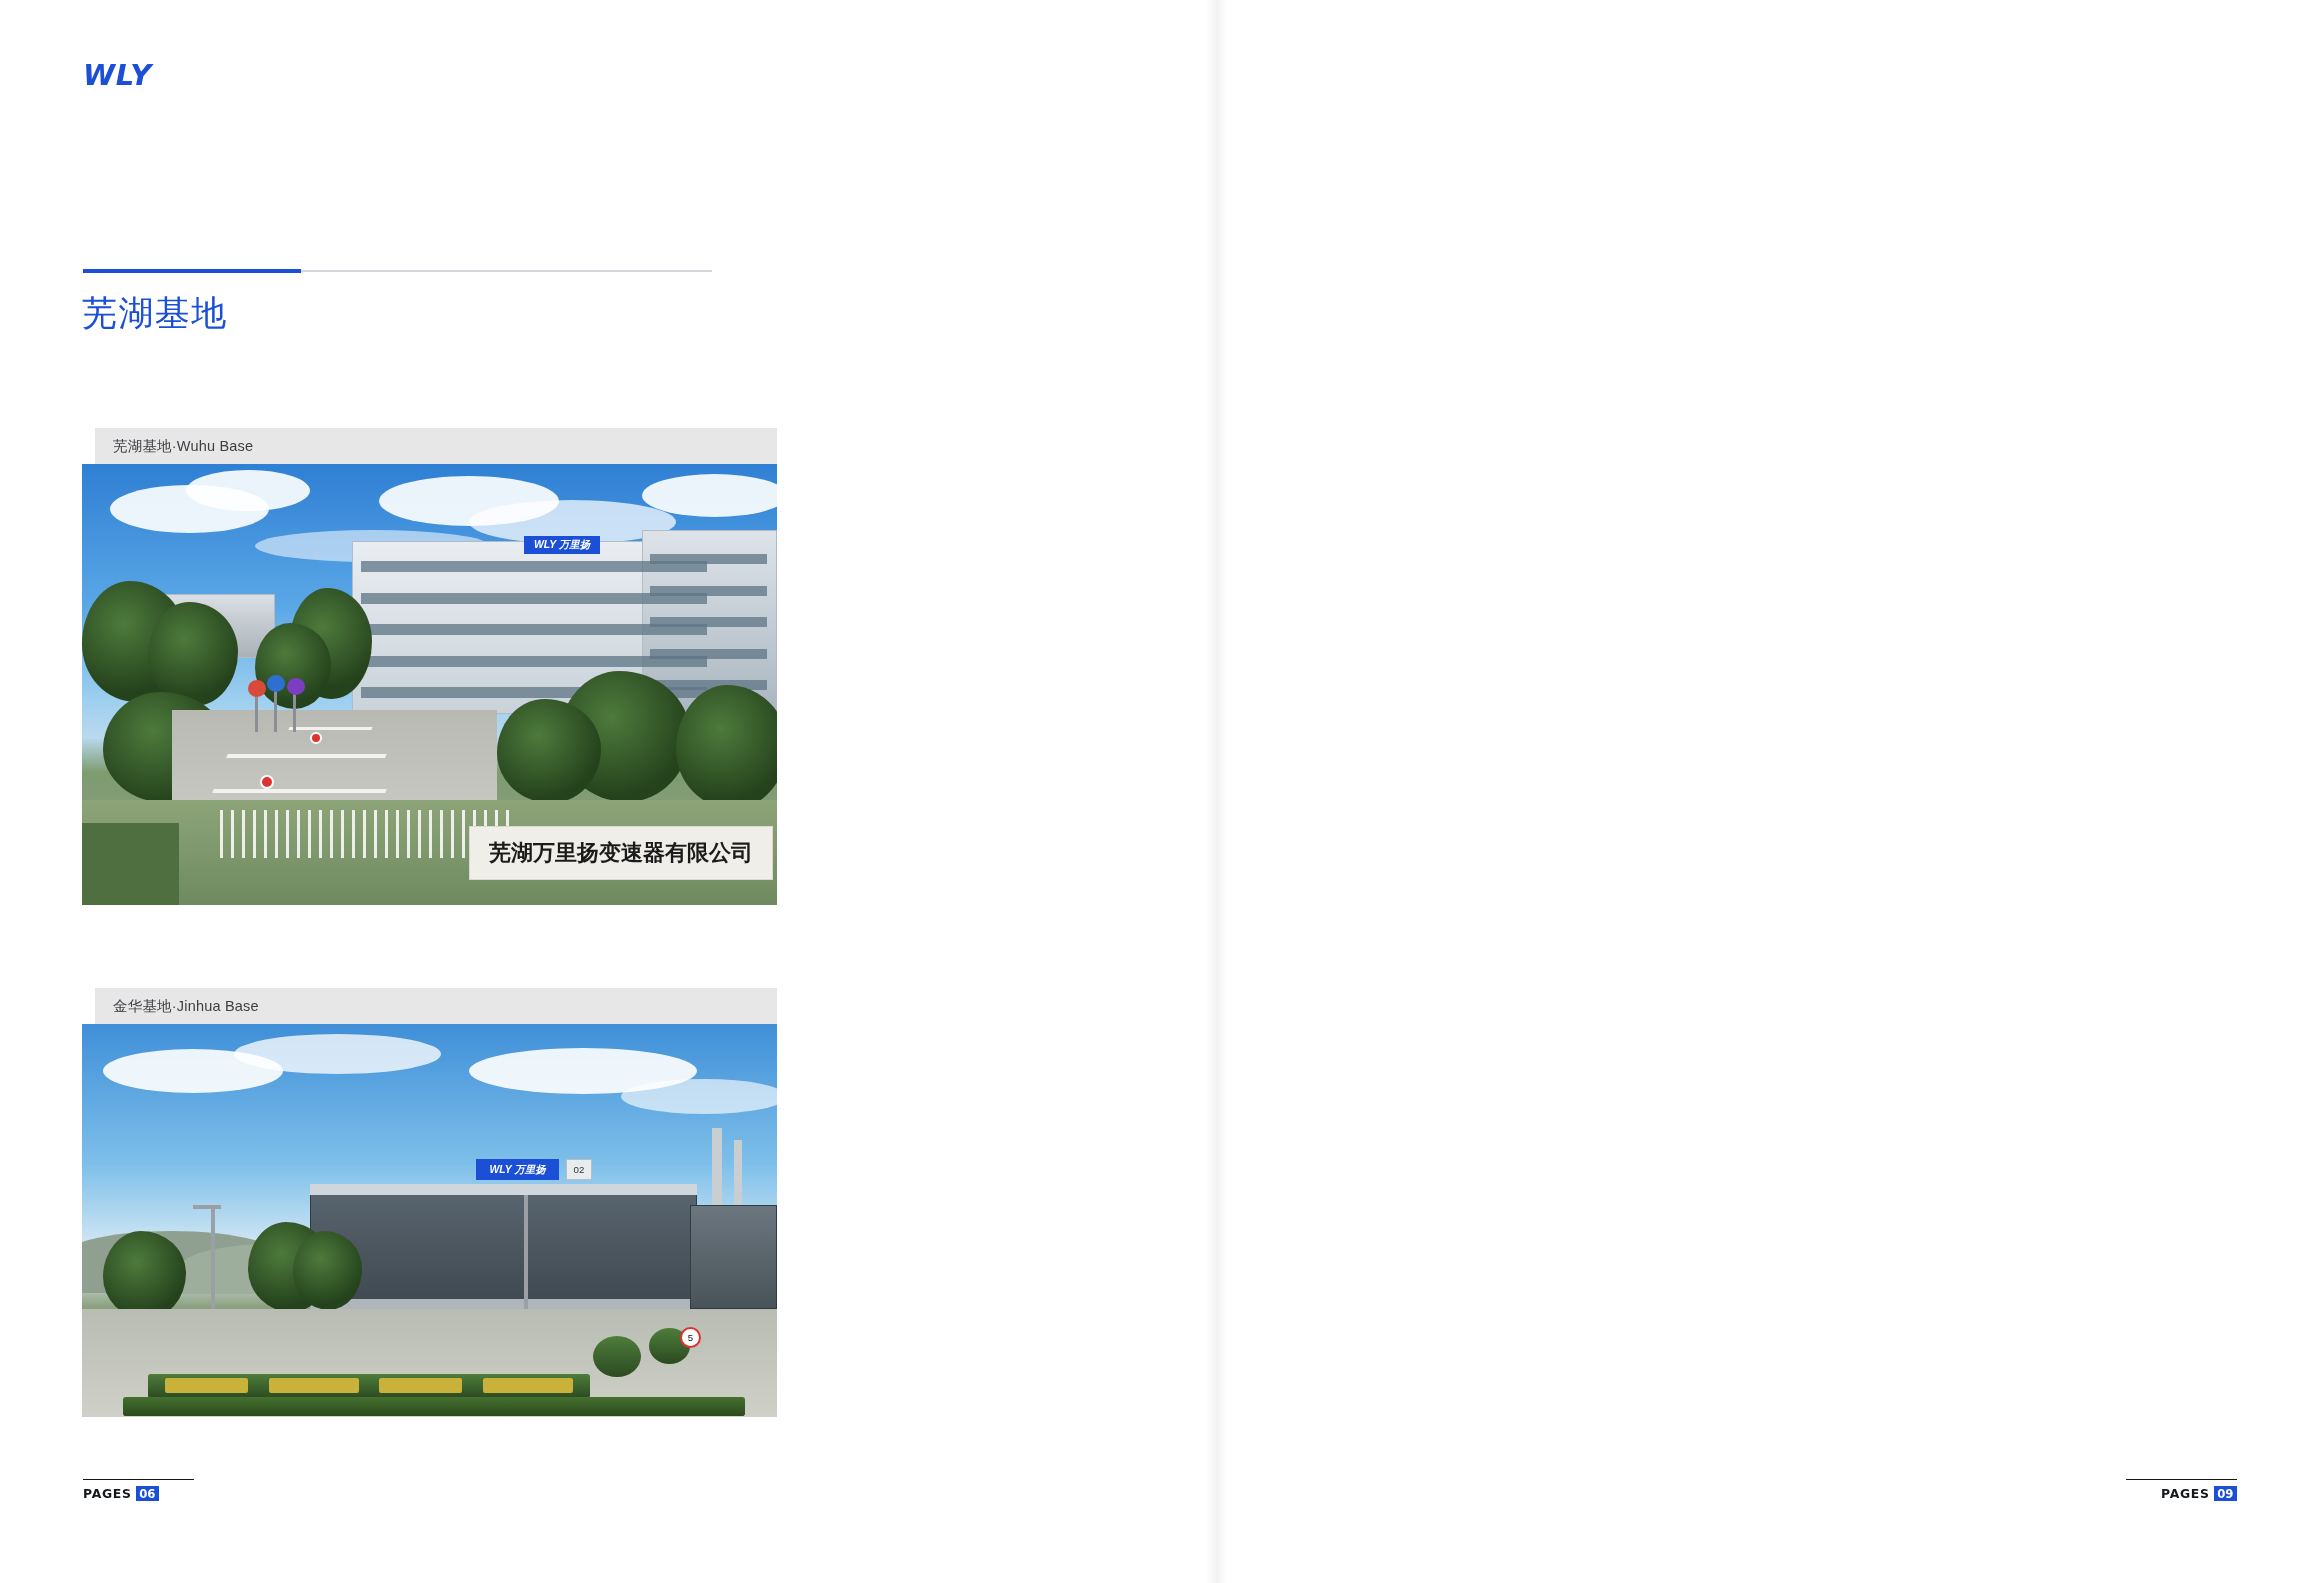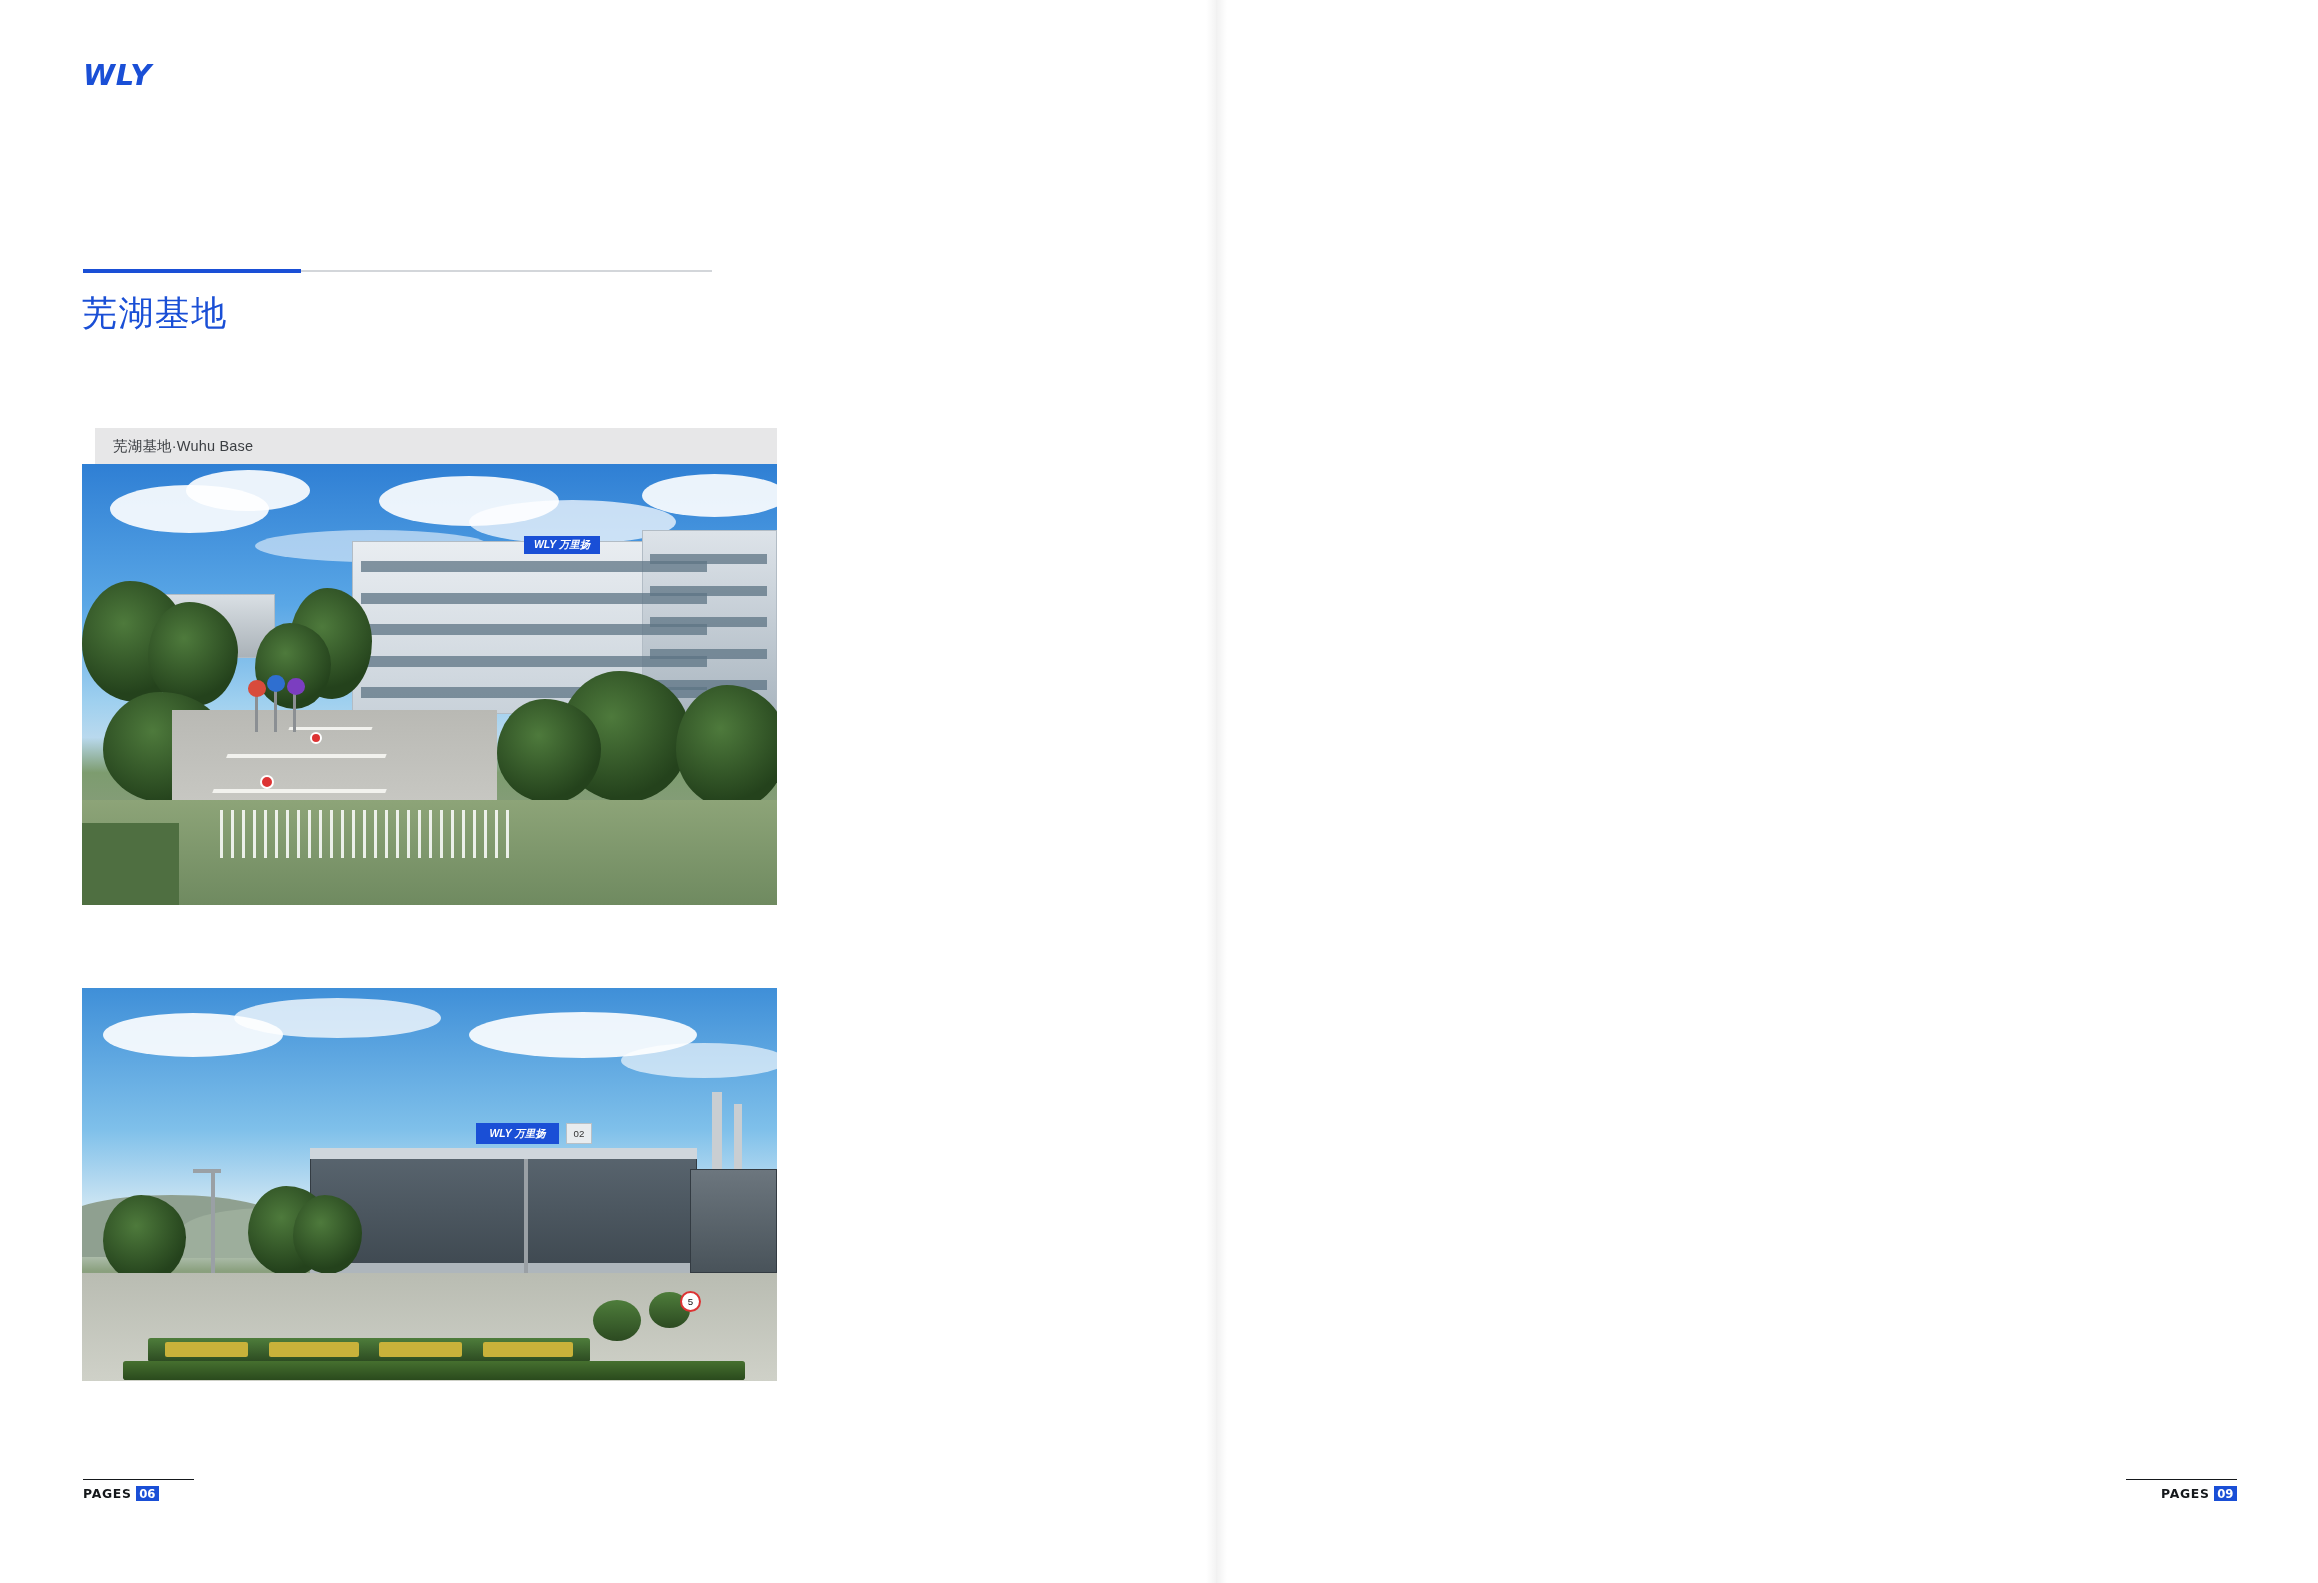--- a/index.html
+++ b/index.html
@@ -199,24 +199,26 @@
         <div style="position:absolute; left:205px; top:214px; width:18px; height:16.6px; background:#7b3ec0; border-radius:50%;"></div>
         <div style="position:absolute; left:228px; top:268px; width:12.4px; height:12.4px; background:#d33; border-radius:50%; border:2.1px solid #fff;"></div>
         <div style="position:absolute; left:178px; top:311px; width:14px; height:14px; background:#d33; border-radius:50%; border:2.1px solid #fff;"></div>
         <div style="position:absolute; left:185px; top:337px; width:18px; height:15px; background:#2f6fd0; border:1.4px solid #fff;"></div>
 
         <div style="position:absolute; left:0; top:336px; width:695px; height:105px; background:linear-gradient(to bottom,#8da478,#6f8a60);"></div>
         <div style="position:absolute; left:0; top:359px; width:97px; height:82px; background:#4f6f41;"></div>
 
         <div style="position:absolute; left:138px; top:346px; width:290px; height:48px; background:repeating-linear-gradient(to right, rgba(255,255,255,.85) 0 2.8px, transparent 2.8px 11px);"></div>
 
+        <div class="signboard" style="left:387px; top:362px; width:304px; height:54px; font-size:22px;">芜湖万里扬变速器有限公司</div>
       </div>
     </div>
 
     <div class="photo-block" style="left:82px; top:988px; width:695px;">
+      <div class="photo-caption">金华基地·Jinhua Base</div>
       <div class="photo-frame jinhua" style="width:695px; height:393px;">
         <div class="cloud" style="left:21px;  top:25px; width:180px; height:44px;"></div>
         <div class="cloud" style="left:152px; top:9.7px; width:207px; height:40px; opacity:.85;"></div>
         <div class="cloud" style="left:387px; top:23.5px; width:228px; height:46px;"></div>
         <div class="cloud" style="left:539px; top:55px; width:166px; height:35px; opacity:.7;"></div>
 
         <div style="position:absolute; left:-28px; top:207px; width:235px; height:62px; background:#8fa090; border-radius:50% 50% 0 0;"></div>
         <div style="position:absolute; left:97px; top:220px; width:180px; height:50px; background:#9dae9c; border-radius:50% 50% 0 0;"></div>
 
         <div class="hall" style="left:228px; top:160px; width:387px; height:124px;"></div>

